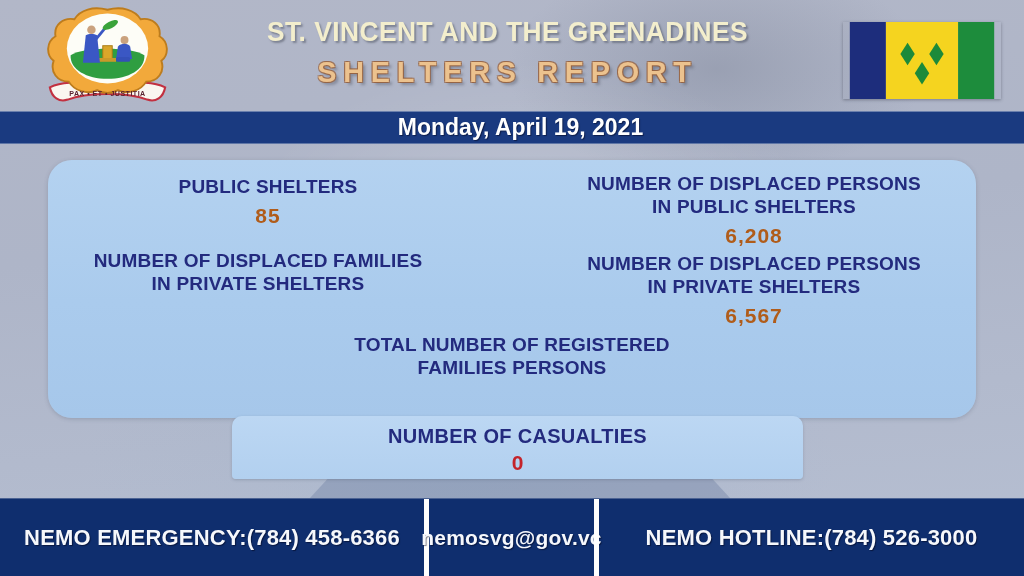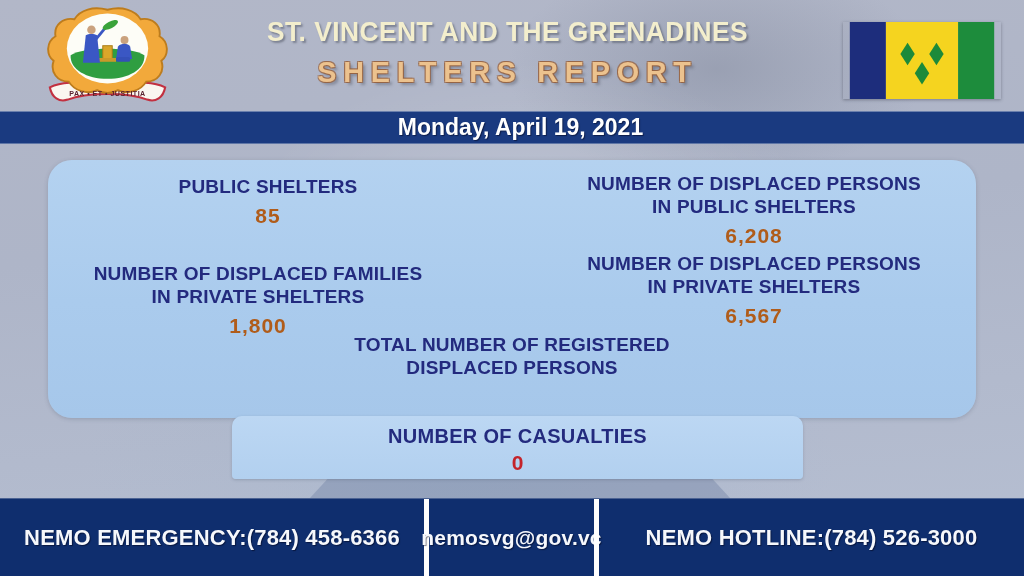--- a/index.html
+++ b/index.html
@@ -50,21 +50,21 @@
     position:absolute; left:48px; top:160px; width:928px; height:258px;
     border-radius:24px;
     background:linear-gradient(180deg, #b4d2f0 0%, #aacbed 55%, #a6c7ea 100%);
     box-shadow:0 1px 4px rgba(60,70,90,0.25);
   }
   .stat { position:absolute; text-align:center; }
   .stat .lbl { color:#232a7e; font-size:19px; font-weight:bold; line-height:1.2; letter-spacing:0.2px; }
   .stat .val { margin-top:5px; color:#b05c1a; font-size:21px; font-weight:bold; letter-spacing:1px; }
   #stat-public-shelters   { left:10px;  top:16px;  width:420px; }
   #stat-persons-public    { left:488px; top:13px;  width:436px; }
-  #stat-families-private  { left:0px;   top:103px;  width:420px; }
+  #stat-families-private  { left:0px;   top:90px;  width:420px; }
   #stat-persons-private   { left:488px; top:93px;  width:436px; }
   #stat-total             { left:0px;   top:174px; width:100%; }
   #stat-total .val-u {
     display:inline-block; color:#a2242c; font-size:22px; font-weight:bold; letter-spacing:1px;
     border-bottom:3px solid #44131a; padding:0 3px 1px 3px; margin-top:4px;
   }
 
   
   .podium {
     position:absolute; left:310px; top:416px; width:420px; height:82px;
@@ -158,35 +158,34 @@
         <span>IN PUBLIC SHELTERS</span>
       </div>
       <div class="val">6,208</div>
     </div>
 
     <div class="stat" id="stat-families-private">
       <div class="lbl">
         <span>NUMBER OF DISPLACED FAMILIES</span><br>
         <span>IN PRIVATE SHELTERS</span>
       </div>
-      <div class="val">1,800</div>
     </div>
 
     <div class="stat" id="stat-persons-private">
       <div class="lbl">
         <span>NUMBER OF DISPLACED PERSONS</span><br>
         <span>IN PRIVATE SHELTERS</span>
       </div>
       <div class="val">6,567</div>
     </div>
 
     <div class="stat" id="stat-total">
       <div class="lbl">
         <span>TOTAL NUMBER OF REGISTERED</span><br>
-        <span>DISPLACED PERSONS</span>
+        <span>FAMILIES PERSONS</span>
       </div>
     </div>
 
   </div>
 
   <div class="podium"></div>
   <div class="casualties">
     <div class="lbl">NUMBER OF CASUALTIES</div>
     <div class="val">0</div>
   </div>

